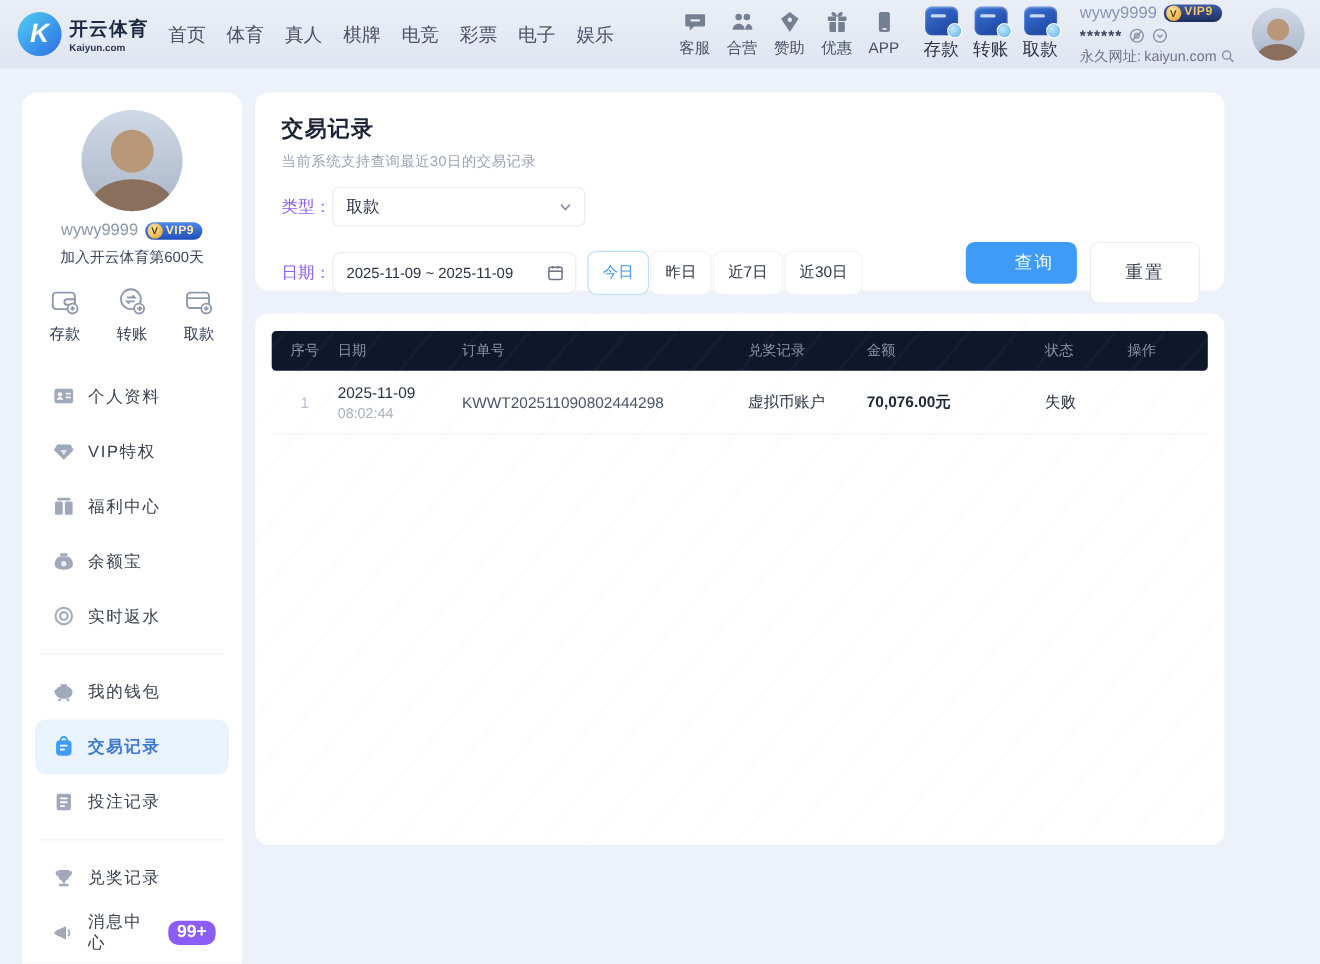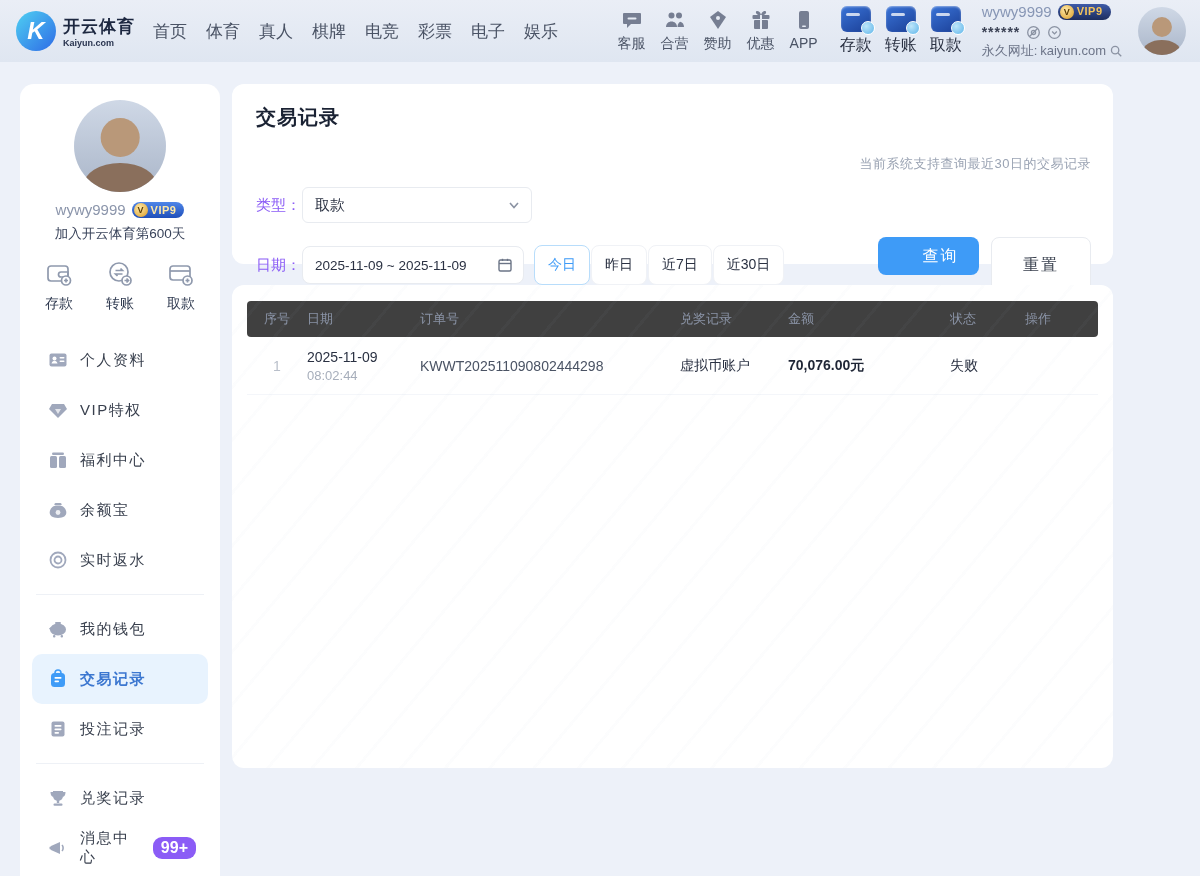--- a/index.html
+++ b/index.html
@@ -112,21 +112,21 @@
   .count-badge {
     margin-left:auto; margin-right:12px;
     background:#8b5cf6; color:#fff; font-size:16px; font-weight:bold;
     border-radius:9px; padding:2px 8px;
   }
 
   .main { position:absolute; left:232px; top:84px; width:881px; }
   .card { background:#fff; border-radius:12px; }
   .filter-card { height:180px; padding:20px 22px 0 24px; margin-bottom:21px; }
   .page-title { font-size:20px; font-weight:bold; color:#1a2233; letter-spacing:1px; }
-  .page-subtitle { margin-top:24px; font-size:13px; color:#9aa3b3; letter-spacing:.5px;text-align:right; }
+  .page-subtitle { margin-top:7px; font-size:13px; color:#9aa3b3; letter-spacing:.5px; }
   .filter-row { display:flex; align-items:center; margin-top:14px; }
   .f-label { width:46px; font-size:15px; color:#8b5cf6; flex:none; }
   .select-box {
     width:230px; height:36px; border:1px solid #e8ebf0; border-radius:6px;
     display:flex; align-items:center; padding:0 10px 0 12px; cursor:pointer;
     background:#fff;
   }
   .select-value { font-size:15px; color:#2a3142; }
   .select-box .chev { margin-left:auto; width:14px; height:14px; color:#8b93a3; }
   .date-box {
@@ -154,21 +154,21 @@
 
   .table-card { height:483px; padding:16px 15px; position:relative; overflow:hidden; }
   .table-card .watermark {
     position:absolute; inset:0; pointer-events:none;
     background:repeating-linear-gradient(-50deg,
       rgba(175,190,212,0.07) 0 3px, transparent 3px 34px);
     opacity:.5;
   }
   .tgrid { display:grid; grid-template-columns:60px 113px 260px 108px 162px 75px 1fr; }
   .thead {
-    background:#404040; border-radius:4px; height:36px; align-items:center;
+    background:#0f172a; border-radius:4px; height:36px; align-items:center;
   }
   .th { font-size:13px; color:#8a93a6; }
   .th.center, .td.center { text-align:center; }
   .trow { min-height:58px; align-items:center; border-bottom:1px solid #f4f6fa; }
   .td { font-size:14px; }
   .td-index { color:#b9bfca; }
   .td-date .d1 { color:#2a3142; }
   .td-date .d2 { color:#a7aebb; font-size:13px; margin-top:3px; }
   .td-order { color:#4a5364; }
   .td-account { color:#2a3142; }

